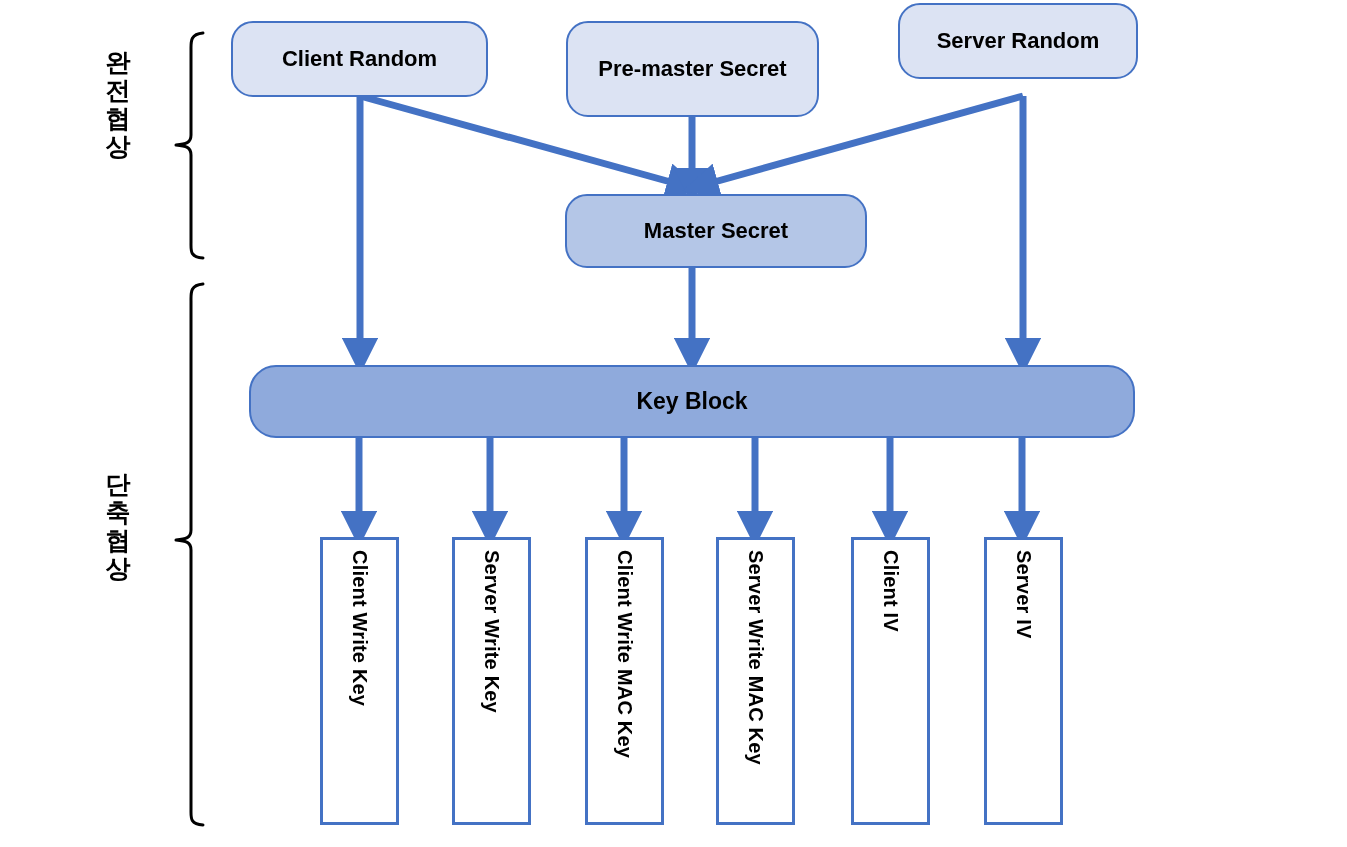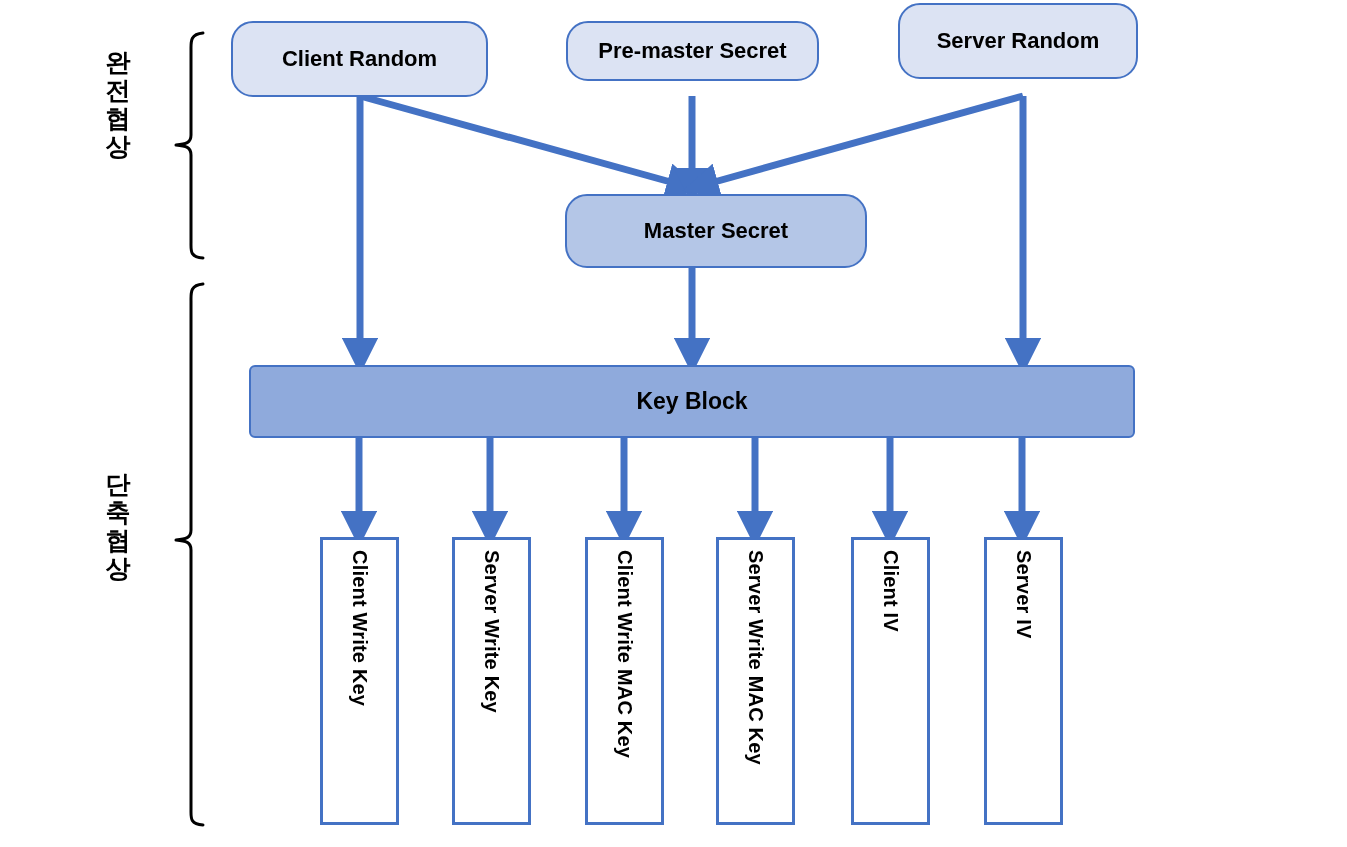--- a/index.html
+++ b/index.html
@@ -126,33 +126,33 @@
     <span>단</span>
     <span>축</span>
     <span>협</span>
     <span>상</span>
   </div>
 
   <div class="node node-light" style="left:231px; top:21px; width:257px; height:76px; font-size:22px;">
     <span>Client Random</span>
   </div>
 
-  <div class="node node-light" style="left:566px; top:21px; width:253px; height:60px; font-size:22px;">
+  <div class="node node-light" style="left:566px; top:21px; width:253px; height:96px; font-size:22px;">
     <span>Pre-master Secret</span>
   </div>
 
   <div class="node node-light" style="left:898px; top:3px; width:240px; height:76px; font-size:22px;">
     <span>Server Random</span>
   </div>
 
   <div class="node node-mid" style="left:565px; top:194px; width:302px; height:74px; font-size:22px;">
     <span>Master Secret</span>
   </div>
 
-  <div class="node node-key" style="left:249px; top:365px; width:886px; height:73px; font-size:23px; border-radius:6px;text-align:right;">
+  <div class="node node-key" style="left:249px; top:365px; width:886px; height:73px; font-size:23px; border-radius:27px;text-align:right;">
     <span>Key Block</span>
   </div>
 
   <div class="keybox" style="left:320px; top:537px; width:79px; height:288px;">
     <span class="keybox-label">Client Write Key</span>
   </div>
 
   <div class="keybox" style="left:452px; top:537px; width:79px; height:288px;">
     <span class="keybox-label">Server Write Key</span>
   </div>

